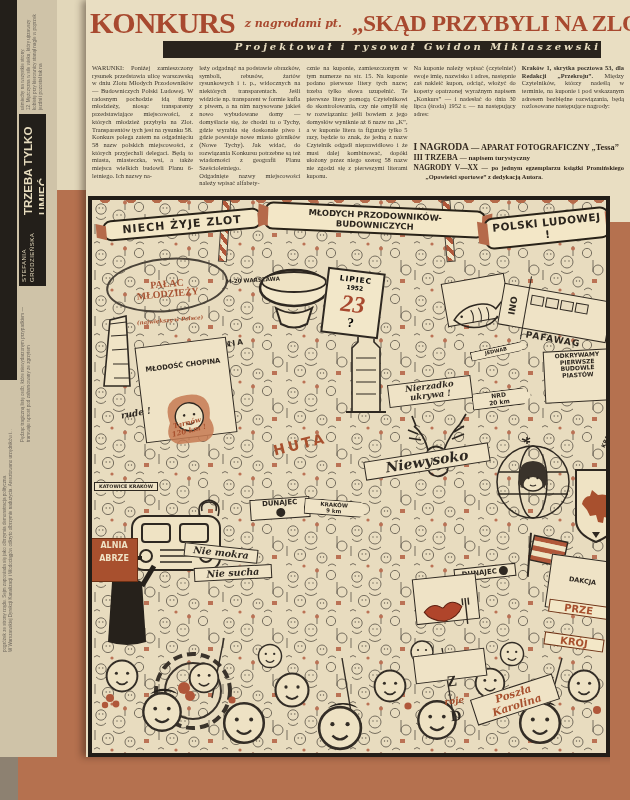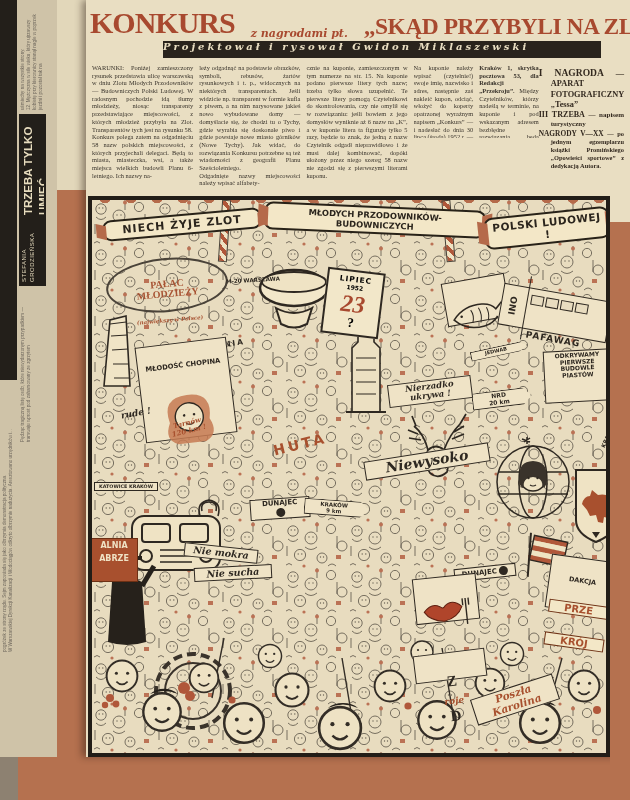--- a/index.html
+++ b/index.html
@@ -24,33 +24,33 @@
   #frag-bottom{left:2px;top:392px;width:52px;height:260px;}
   #side-margin{left:57px;top:0;width:31px;height:190px;background:#e2d7ba;}
 
   
   #page{left:86px;top:0;width:544px;height:757px;background:#e9dec2;
         box-shadow:-4px 0 7px rgba(40,25,15,.45);}
   #right-cover{left:610px;top:222px;width:20px;height:578px;background:#b5714f;}
 
   
   #headline{left:4px;top:6px;width:538px;height:34px;white-space:nowrap;
-            display:flex;align-items:flex-end;gap:16px;color:#a8492f;}
+            display:flex;align-items:center;gap:10px;color:#a8492f;}
   #hl-konkurs{font:bold 30px "Liberation Serif",serif;letter-spacing:-1px;}
   #hl-sub{font:bold italic 11px "DejaVu Serif",serif;}
   #hl-quote{font:bold 23.5px "Liberation Serif",serif;letter-spacing:-.5px;}
   #credit-bar{left:77px;top:41px;width:438px;height:17px;background:#29231c;
-              color:#e9dec2;text-align:left;line-height:17px;
+              color:#e9dec2;text-align:right;line-height:17px;
               font:bold italic 10px "DejaVu Serif",serif;letter-spacing:3px;}
 
   
   #cols{left:0;top:64px;width:544px;height:132px;padding:0 6px;display:flex;gap:6px;
         font-size:6.4px;line-height:1.2;color:#3a342c;text-align:justify;overflow:hidden;}
   .col{flex:1;white-space:pre-line;}
-  #right-wrap{flex:2.08;display:flex;}
+  #right-wrap{flex:2.08;display:flex;flex-direction:column;}
   #right-cols{display:flex;gap:6px;height:74px;overflow:hidden;}
   #right-cols .col{flex:1;}
   .addr{font-weight:bold;}
   #prizes{padding-top:3px;color:#33291f;}
   .prize{padding-left:12px;text-indent:-12px;line-height:1.25;}
   .p-big{font-size:8.3px;}
   .p-mid{font-size:7px;font-weight:bold;}
   .p-sm{font-size:6.4px;font-weight:bold;}
   .plabel{font-family:"Liberation Serif",serif;font-weight:bold;font-size:1.15em;}
   .pdesc{font-weight:bold;}

